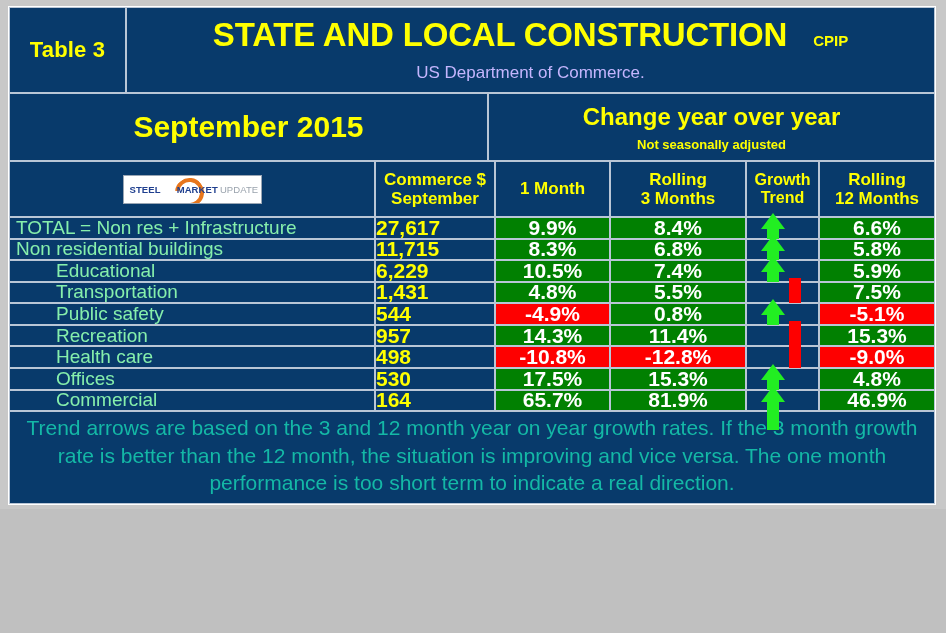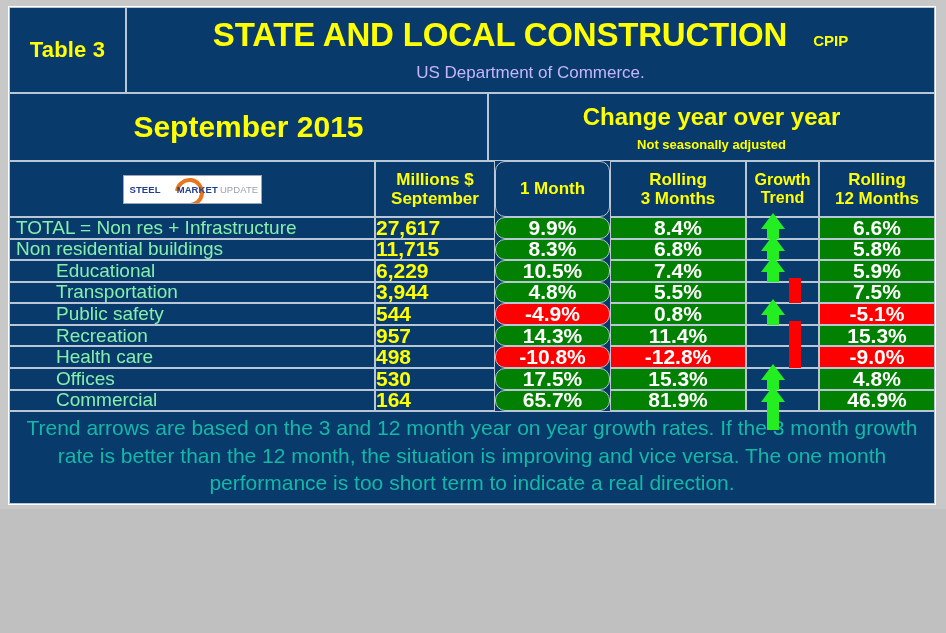--- a/index.html
+++ b/index.html
@@ -128,21 +128,21 @@
     color: #ffff00;
     font-weight: bold;
     font-size: 13px;
     margin-top: 6px;
     white-space: nowrap;
   }
 
   
   .c-label { width: 366px; flex: 0 0 366px; }
   .c-mill  { width: 120px; flex: 0 0 120px; }
-  .c-m1    { width: 115px; flex: 0 0 115px; border-radius: 10px; }
+  .c-m1    { width: 115px; flex: 0 0 115px; }
   .c-m3    { width: 136px; flex: 0 0 136px; }
   .c-trend { width: 73px;  flex: 0 0 73px;  }
   .c-m12   { flex: 1 1 auto; }
 
   
   #head-row {
     display: flex;
     height: 56px;
     flex: 0 0 56px;
   }
@@ -286,21 +286,21 @@
     <div id="head-row">
       <div class="cell navy c-label">
         <div class="logo-wrap">
           <div class="logo-swoosh"></div>
           <div class="logo-txt">
             <span class="lg-steel">STEEL</span><span class="lg-market">MARKET</span><span class="lg-update">UPDATE</span>
           </div>
         </div>
       </div>
       <div class="cell navy c-mill">
-        <span class="hdr-text">Millions $</span>
+        <span class="hdr-text">Commerce $</span>
         <span class="hdr-text">September</span>
       </div>
       <div class="cell navy c-m1">
         <span class="hdr-text">1 Month</span>
       </div>
       <div class="cell navy c-m3">
         <span class="hdr-text">Rolling</span>
         <span class="hdr-text">3 Months</span>
       </div>
       <div class="cell navy c-trend">
@@ -384,21 +384,21 @@
           </div>
           <div class="cell green c-m12 pct">
             <span>5.9%</span>
           </div>
         </div>
         <div class="data-row">
           <div class="cell navy c-label lbl indent">
             <span>Transportation</span>
           </div>
           <div class="cell navy c-mill mill">
-            <span>3,944</span>
+            <span>1,431</span>
           </div>
           <div class="cell green c-m1 pct">
             <span>4.8%</span>
           </div>
           <div class="cell green c-m3 pct">
             <span>5.5%</span>
           </div>
           <div class="cell navy c-trend trend">
             <span class="arrow down">
               <svg viewBox="0 0 26 46" xmlns="http://www.w3.org/2000/svg">

